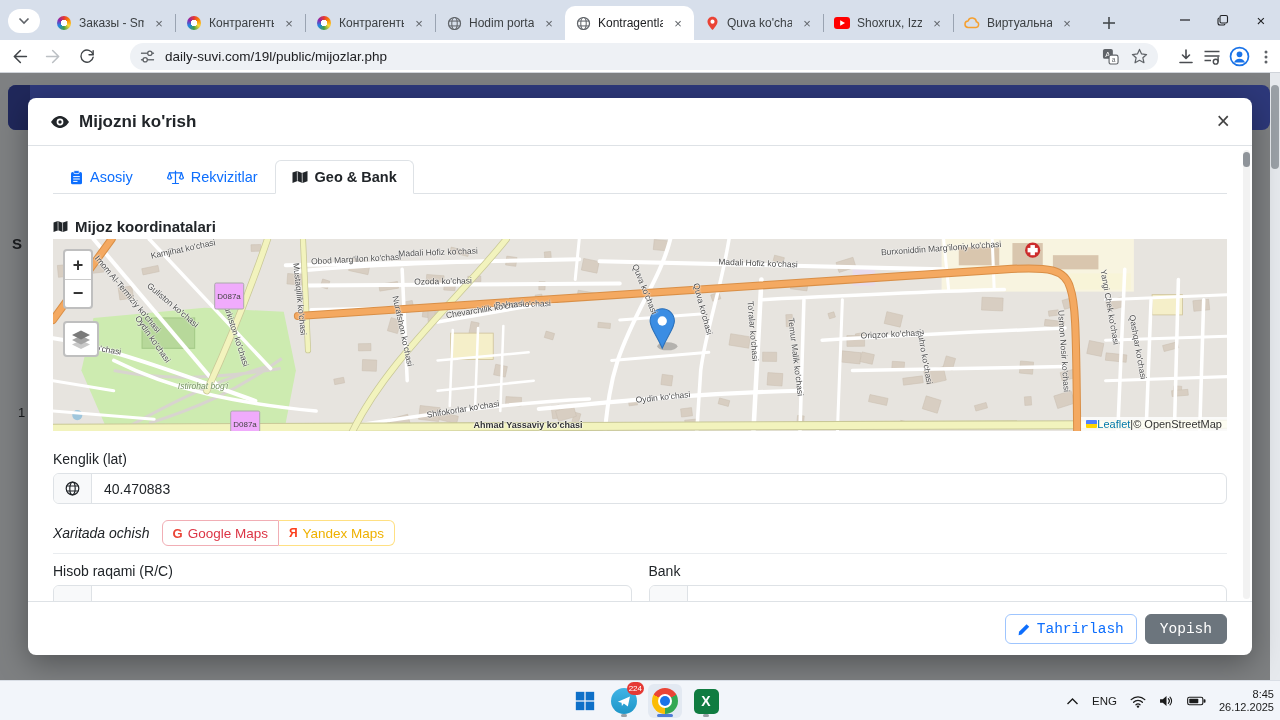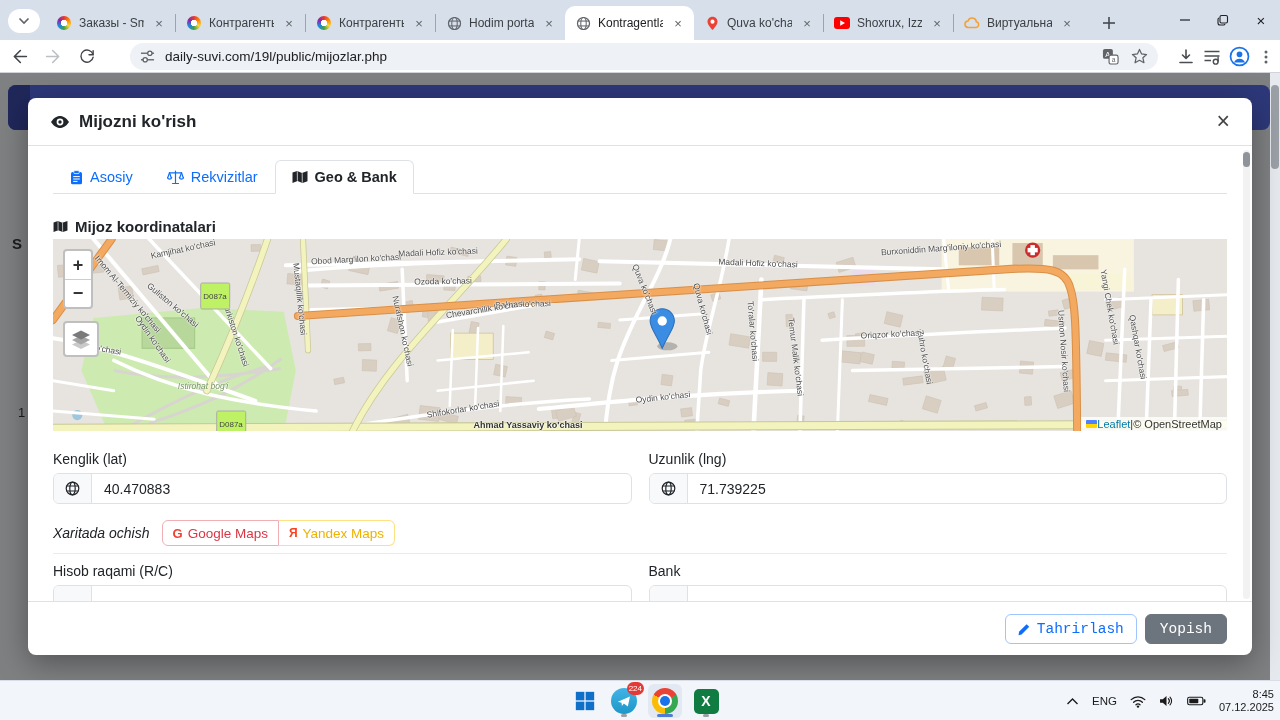--- a/index.html
+++ b/index.html
@@ -59,22 +59,22 @@
   .ntab{display:flex;align-items:center;gap:7px;padding:8px 16px;font-size:14.5px;color:#0d6efd;
     border:1px solid transparent;border-radius:6px 6px 0 0;margin-bottom:-1px;}
   .ntab.active{color:#212529;background:#fff;border-color:#dee2e6 #dee2e6 #fff;font-weight:bold;}
   .sec-title{margin-top:22px;display:flex;align-items:center;gap:7px;font-size:15px;font-weight:700;color:#212529;height:20px;}
   .map{margin-top:3px;height:192px;position:relative;background:#e7e4df;overflow:hidden;}
   .map svg.base{position:absolute;inset:0;}
   .mlabel{position:absolute;font-size:8.5px;color:#4c4c4c;white-space:nowrap;
     text-shadow:0 0 2px #fff,0 0 2px #fff,0 0 1px #fff;}
   .mlabel.major{font-size:9px;color:#333;font-weight:bold;}
   .mlabel.park{color:#74925e;font-style:italic;}
-  .mbadge{position:absolute;font-size:8px;color:#444;background:#bef264;border:1px solid #aaa;border-radius:2px;
-    padding:8px 2px;transform:translate(-50%,-50%);}
+  .mbadge{position:absolute;font-size:8px;color:#444;background:#f0abfc;border:1px solid #aaa;border-radius:2px;
+    padding:8px 2px;transform:translate(-50%,-50%);margin-left:14px;}
   .lzoom{position:absolute;left:10px;top:10px;width:30px;background:#fff;border:2px solid rgba(0,0,0,.25);border-radius:4px;z-index:5;}
   .lz{height:28px;display:flex;align-items:center;justify-content:center;font-size:18px;font-weight:bold;color:#333;}
   .lz+.lz{border-top:1px solid #ccc;}
   .llayers{position:absolute;left:10px;top:82px;width:36px;height:36px;background:#fff;border:2px solid rgba(0,0,0,.25);
     border-radius:4px;display:flex;align-items:center;justify-content:center;z-index:5;}
   .lattr{position:absolute;right:0;bottom:0;background:rgba(255,255,255,.8);padding:1px 5px;font-size:11px;color:#333;
     display:flex;align-items:center;z-index:5;}
   .uaflag{width:11px;height:8px;border-radius:1px;background:linear-gradient(#4f80ff 0 50%,#ffd500 50%);}
   .leaflet-link{color:#0078A8;}
   .frow{display:flex;gap:17px;margin-top:20px;}
@@ -593,36 +593,20 @@
                     <circle cx="7.5" cy="7.5" r="6.3"></circle>
                     <ellipse cx="7.5" cy="7.5" rx="2.7" ry="6.3"></ellipse>
                     <line x1="1.6" y1="5" x2="13.4" y2="5"></line>
                     <line x1="1.6" y1="10" x2="13.4" y2="10"></line>
                   </g>
                 </svg>
             </span>
             <span class="ival">40.470883</span>
           </div>
         </div>
-        <div class="fcol">
-          <div class="flabel">Uzunlik (lng)</div>
-          <div class="igroup">
-            <span class="iaddon">
-              <svg width="15" height="15" viewBox="0 0 15 15">
-                  <g fill="none" stroke="#212529" stroke-width="1.2">
-                    <circle cx="7.5" cy="7.5" r="6.3"></circle>
-                    <ellipse cx="7.5" cy="7.5" rx="2.7" ry="6.3"></ellipse>
-                    <line x1="1.6" y1="5" x2="13.4" y2="5"></line>
-                    <line x1="1.6" y1="10" x2="13.4" y2="10"></line>
-                  </g>
-                </svg>
-            </span>
-            <span class="ival">71.739225</span>
-          </div>
-        </div>
       </div>
 
       <div class="xrow">
         <span class="xlabel">Xaritada ochish</span>
         <span style="display:inline-flex;">
           <span class="btn-gm">
             <span class="g-glyph">G</span>
             <span>Google Maps</span>
           </span>
           <span class="btn-ym">
@@ -712,18 +696,18 @@
           <polygon points="1,4.5 4,4.5 8,1.2 8,11.8 4,8.5 1,8.5" fill="#1b1b1b"></polygon>
           <path d="M10,4 a3.6,3.6 0 0 1 0,5 M11.8,2.2 a6.3,6.3 0 0 1 0,8.6" fill="none" stroke="#1b1b1b" stroke-width="1.2" stroke-linecap="round"></path>
         </svg>
       <svg width="19" height="10" viewBox="0 0 20 10">
           <rect x="0.7" y="1" width="16" height="8" rx="1.8" fill="none" stroke="#1b1b1b" stroke-width="1.2"></rect>
           <rect x="17.5" y="3.2" width="2" height="3.6" rx="0.8" fill="#1b1b1b"></rect>
           <rect x="2.4" y="2.7" width="9.5" height="4.6" rx="0.8" fill="#1b1b1b"></rect>
         </svg>
       <div class="tray-clock">
         <div>8:45</div>
-        <div>07.12.2025</div>
+        <div>26.12.2025</div>
       </div>
     </div>
   </div>
 
 </div>
 
 </body></html>

